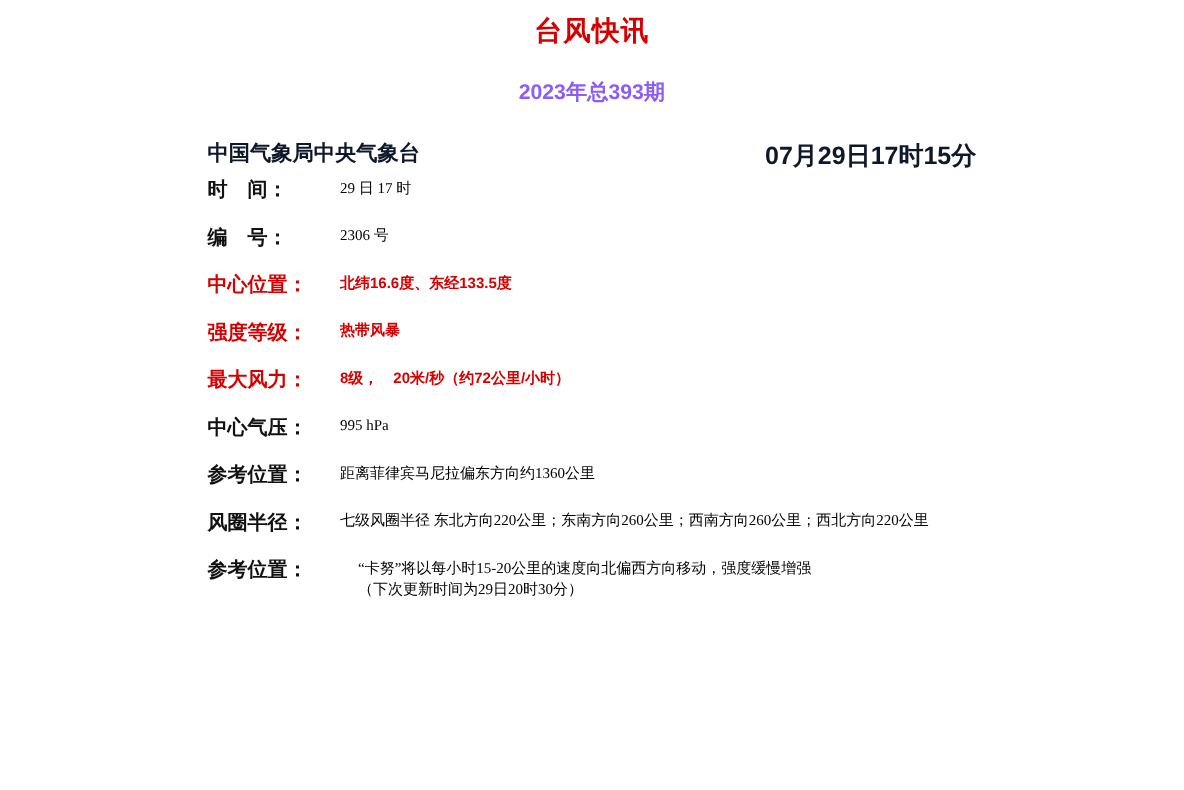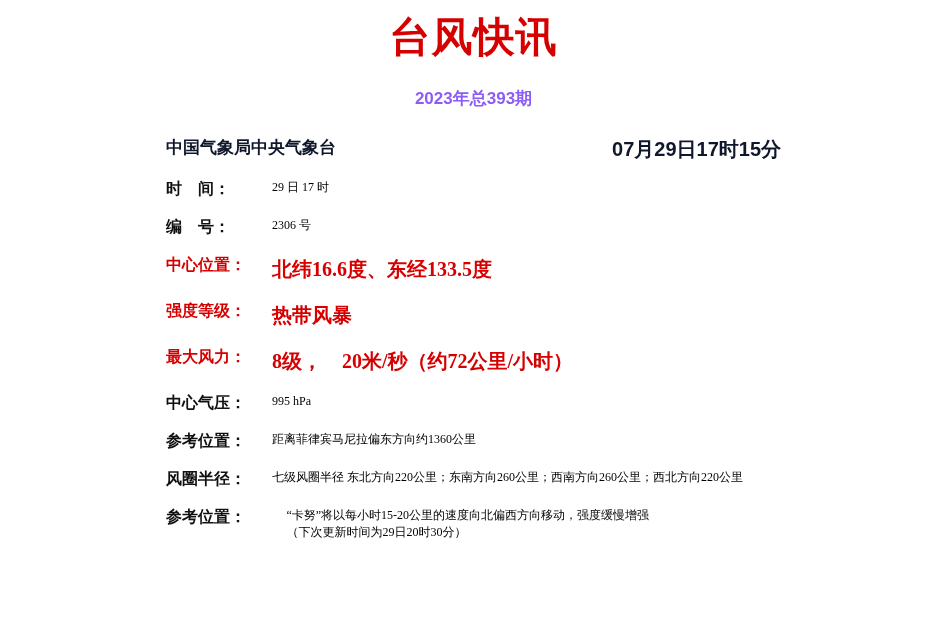--- a/index.html
+++ b/index.html
@@ -18,21 +18,21 @@
     width: 947px;
     height: 632px;
     position: relative;
     box-sizing: border-box;
   }
   .title {
     text-align: center;
     color: #d60000;
     font-family: "Liberation Sans", "DejaVu Sans", sans-serif;
     font-weight: bold;
-    font-size: 41px;
+    font-size: 22px;
     letter-spacing: 1px;
     padding-top: 10px;
   }
   .issue {
     text-align: center;
     font-family: "Liberation Sans", "DejaVu Sans", sans-serif;
     font-weight: bold;
     font-size: 17px;
     margin-top: 22px;
     color: #8b5cf6;
@@ -45,21 +45,21 @@
     padding: 0 166px 0 166px;
     font-family: Liberation Sans, sans-serif;
     font-weight: bold;
     font-size: 17px;
     color: #0f172a;
   }
   .org-right {
     font-size: 20px;
   }
   table.fields {
-    margin-top: 16px;
+    margin-top: 4px;
     margin-left: 166px;
     border-collapse: collapse;
     width: 640px;
   }
   table.fields td {
     vertical-align: top;
     padding: 0 0 17px 0;
   }
   td.label {
     width: 106px;
@@ -79,23 +79,23 @@
     line-height: 1.45;
     padding-left: 16px;
     color: #000000;
   }
   
   tr.hl td.label {
     color: #d60000;
   }
   tr.hl td.value {
     color: #d60000;
-    font-family: Liberation Serif, serif;
+    font-family: Liberation Sans, sans-serif;
     font-weight: bold;
-    font-size: 20px;
+    font-size: 12px;
   }
   .indent-line {
     display: block;
     text-indent: 1.2em;
   }
 </style>
 </head>
 <body>
 
 <div class="page">

